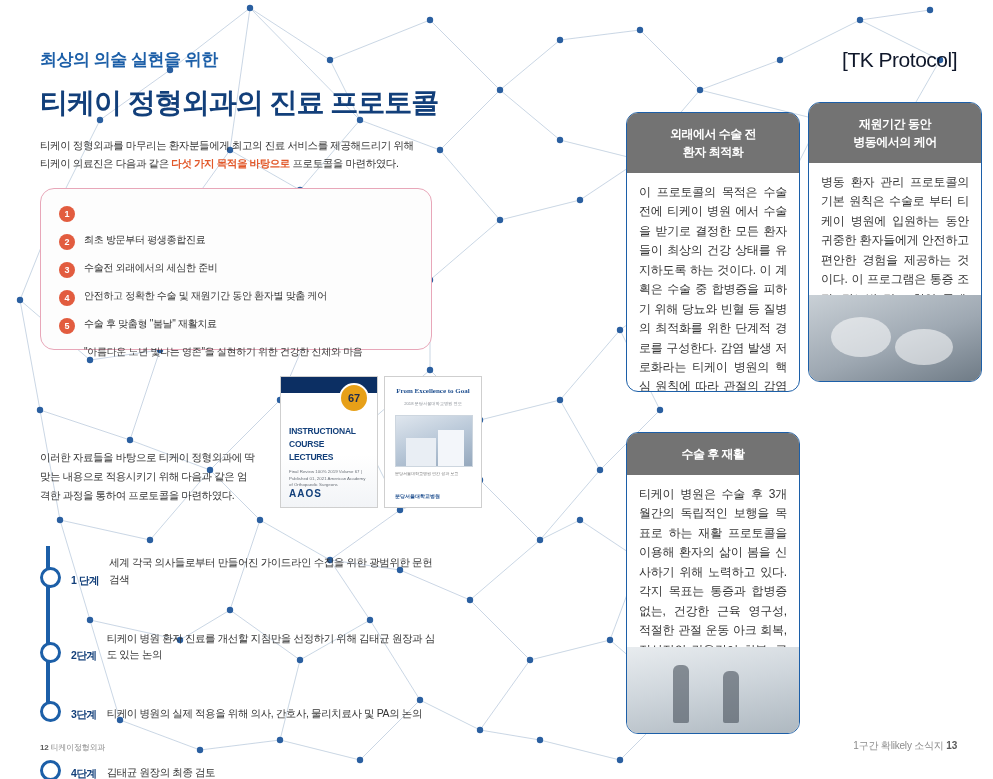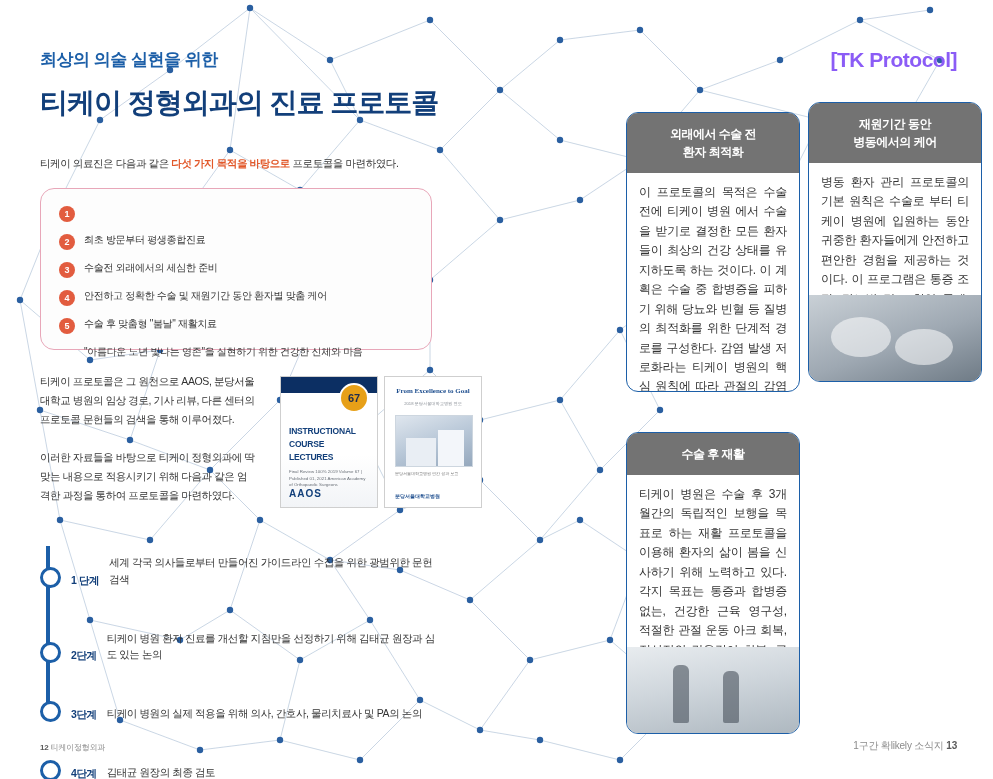--- a/index.html
+++ b/index.html
@@ -296,22 +296,22 @@
   }
   .card-1 { left: 626px; top: 112px; width: 172px; height: 278px; }
   .card-2 { left: 808px; top: 102px; width: 172px; height: 278px; }
   .card-3 { left: 626px; top: 432px; width: 172px; height: 300px; }
   .card-4 { left: 808px; top: 432px; width: 172px; height: 300px; }
 
   .brand {
     position: absolute;
     right: 36px; top: 48px;
     font-size: 21px;
-    font-weight: bold;
-    color: #8b5cf6;
+    font-weight: normal;
+    color: #0f172a;
     letter-spacing: -0.5px;
   }
   .folio-right {
     position: absolute;
     right: 36px; bottom: 26px;
     font-size: 10px;
     color: #8b8b8b;
     letter-spacing: -0.2px;
   }
   .folio-right b { color: #5a5a5a; }
@@ -435,21 +435,21 @@
       </g>
     </svg>
   </div>
 
   <div class="left">
 
     <div class="kicker">최상의 의술 실현을 위한</div>
     <div class="title">티케이 정형외과의 진료 프로토콜</div>
 
     <div class="intro">
-      <br>
+      <span>티케이 정형외과를 마무리는 환자분들에게 최고의 진료 서비스를 제공해드리기 위해</span><br>
       <span>티케이 의료진은 다음과 같은 </span><span class="hl">다섯 가지 목적을 바탕으로</span><span> 프로토콜을 마련하였다.</span>
     </div>
 
     <div class="goalbox">
       <div class="goal-item" style="top:16px;">
         <span class="goal-num">1</span>
         <span class="goal-txt">최초 방문부터 평생종합진료</span>
       </div>
       <div class="goal-item" style="top:44px;">
         <span class="goal-num">2</span>
@@ -462,21 +462,20 @@
       <div class="goal-item" style="top:100px;">
         <span class="goal-num">4</span>
         <span class="goal-txt">수술 후 맞춤형 "붐날" 재활치료</span>
       </div>
       <div class="goal-item" style="top:128px;">
         <span class="goal-num">5</span>
         <span class="goal-txt">"아름다운 노년 빛나는 영존"을 실현하기 위한 건강한 신체와 마음</span>
       </div>
     </div>
 
-    <div class="p2">티케이 프로토콜은 그 원천으로 AAOS, 분당서울대학교 병원의 임상 경로, 기사 리뷰, 다른 센터의 프로토콜 문헌들의 검색을 통해 이루어졌다.</div>
     <div class="p3">이러한 자료들을 바탕으로 티케이 정형외과에 딱 맞는 내용으로 적용시키기 위해 다음과 같은 엄격한 과정을 통하여 프로토콜을 마련하였다.</div>
 
     <div class="book book-a">
       <div class="topbar"></div>
       <div class="circ">67</div>
       <div class="ttl">INSTRUCTIONAL COURSE LECTURES</div>
       <div class="sub">Final Review 100% 2019
 Volume 67 | Published 01, 2021
 American Academy of Orthopaedic Surgeons</div>
       <div class="logo">AAOS</div>

